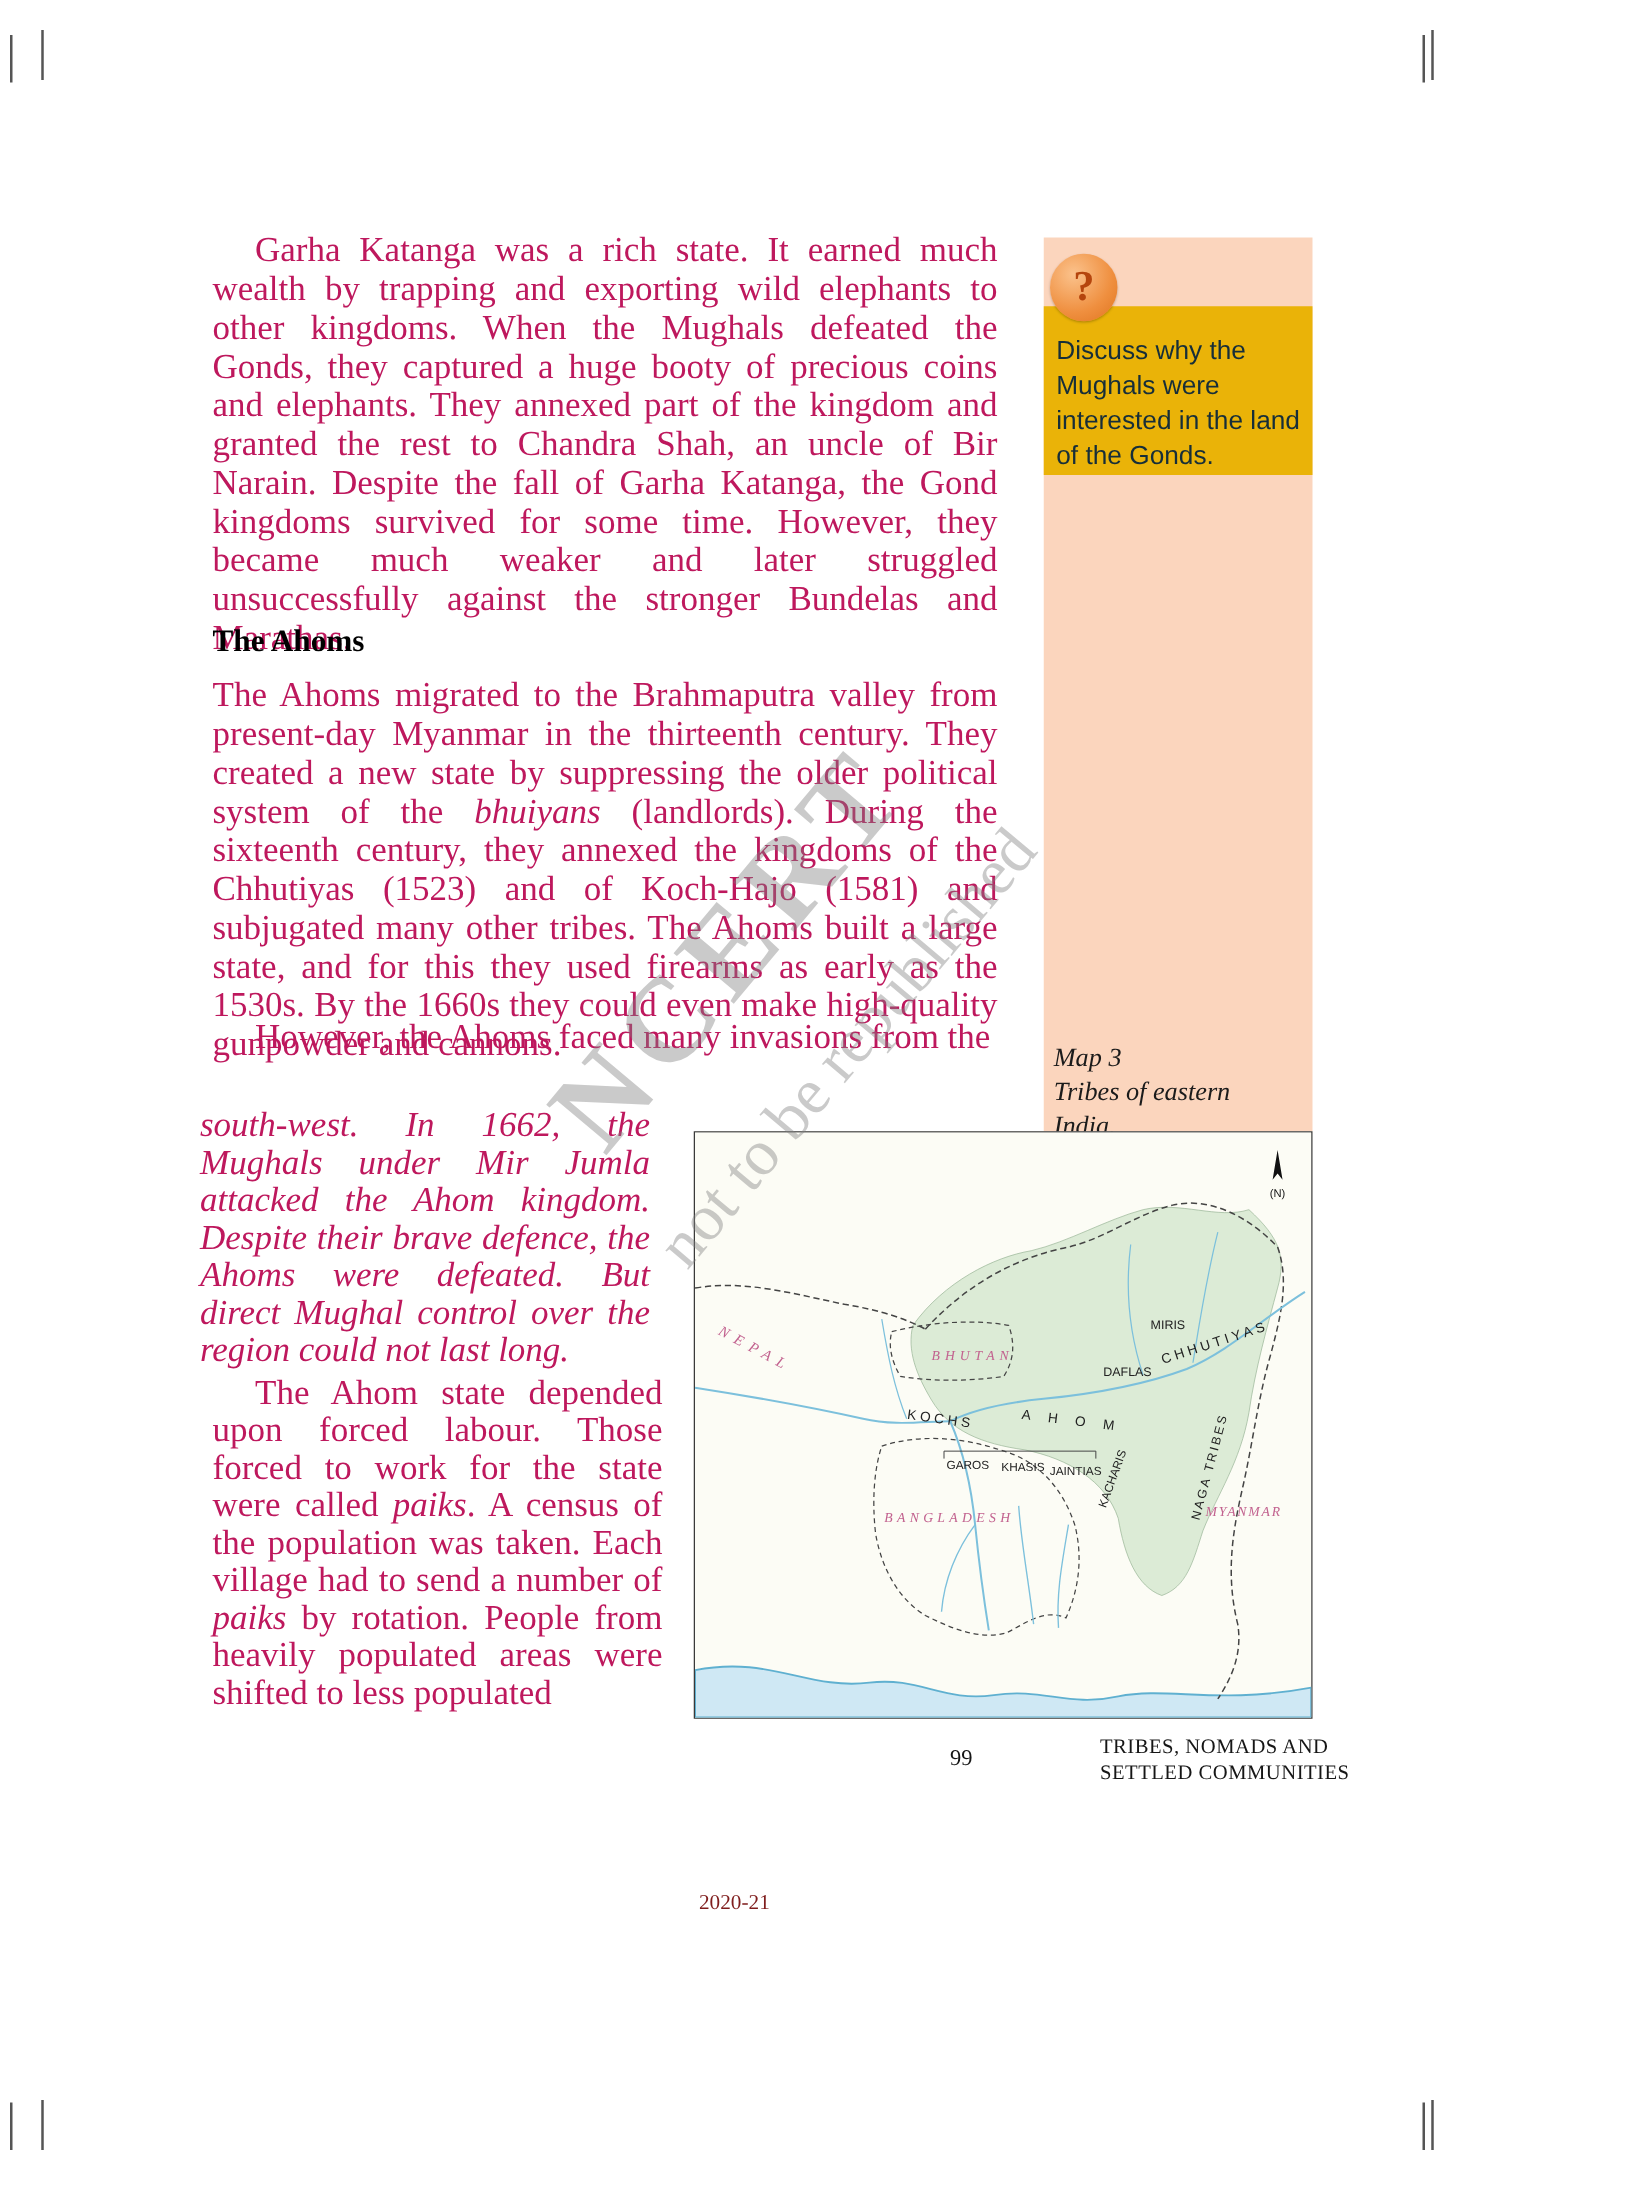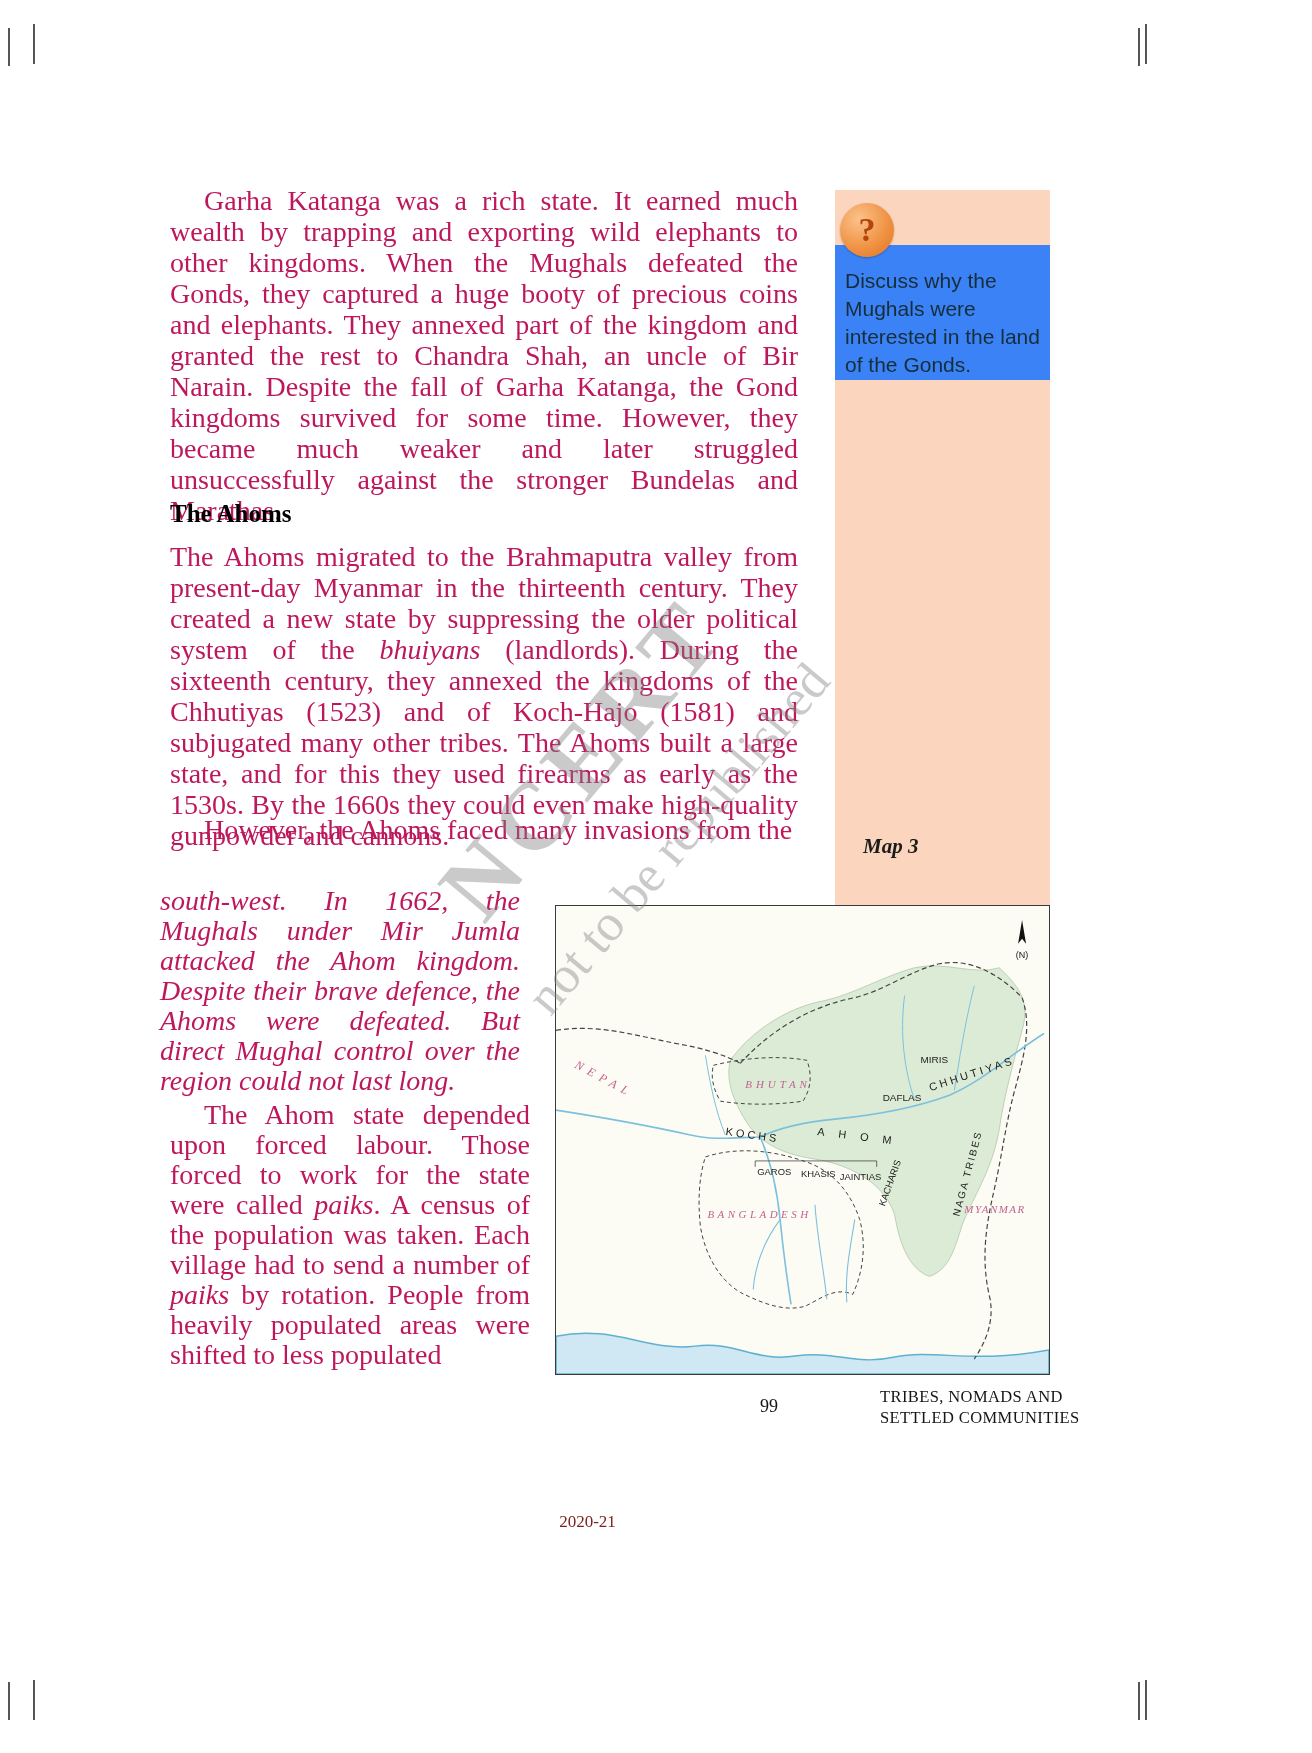--- a/index.html
+++ b/index.html
@@ -20,35 +20,35 @@
   }
   
   .crop{position:absolute;background:#555;}
   
   .peach{
     position:absolute;left:835px;top:190px;width:215px;height:715px;
     background:#fbd5bd;
   }
   .bluebox{
     position:absolute;left:835px;top:245px;width:215px;height:135px;
-    background:#3b82f6;box-sizing:border-box;padding:22px 10px 0 10px;
+    background:#eab308;box-sizing:border-box;padding:22px 10px 0 10px;
   }
   .question-text{
     font-family:"Liberation Sans","DejaVu Sans",sans-serif;
     font-size:21px;line-height:28px;color:#162e39;
   }
   .qcircle{
     position:absolute;left:840px;top:203px;width:54px;height:54px;border-radius:50%;
     background:radial-gradient(circle at 35% 30%, #fbc28c, #ef8f3f 60%, #e0741f);
     display:flex;align-items:center;justify-content:center;
     font-size:34px;font-weight:bold;color:#b5450d;
     box-shadow:0 1px 2px rgba(0,0,0,0.25);
   }
   .map-caption{position:absolute;left:843px;top:833px;width:185px;font-size:21px;line-height:27px;}
-  .map-caption .t{font-weight:bold;font-style:italic;margin-left:20px;}
+  .map-caption .t{font-weight:normal;font-style:italic;}
   .map-caption .s{font-style:italic;}
   
   .mapbox{
     position:absolute;left:555px;top:905px;width:495px;height:470px;
     border:1.5px solid #3a3a3a;background:#fcfcf5;box-sizing:border-box;
   }
   .mapbox svg{display:block;width:100%;height:100%;}
   .map-country{font-style:italic;fill:#c2628f;font-family:"Liberation Serif","DejaVu Serif",serif;}
   .map-tribe{fill:#222;font-family:"Liberation Sans","DejaVu Sans",sans-serif;}
   
@@ -99,20 +99,21 @@
 <div class="bluebox">
   <div class="question-text">Discuss why the Mughals were interested in the land of the Gonds.</div>
 </div>
 
 <div class="qcircle">
   <span>?</span>
 </div>
 
 <div class="map-caption">
   <div class="t">Map 3</div>
+  <div class="s">Tribes of eastern India.</div>
 </div>
 
 <div class="mapbox">
   <svg viewBox="0 0 495 470">
     <rect width="495" height="470" fill="#fcfcf5"></rect>
 
     <path d="M0,432 C60,420 90,448 140,442 C180,437 200,458 240,452 C280,446 300,462 340,453 C380,445 420,460 495,446 L495,470 L0,470 Z" fill="#cfe8f4" stroke="#5fb0d0" stroke-width="1.5"></path>
 
     <path d="M175,155 C200,120 240,100 270,95 C300,88 330,70 360,62 C390,55 420,70 445,62 C470,85 475,100 468,125 C460,155 450,190 445,225 C438,265 420,290 408,320 C400,345 395,365 375,372 C355,365 345,340 340,310 C330,280 300,262 265,255 C230,250 205,240 190,215 C178,195 170,175 175,155 Z" fill="#dcebd6" stroke="#9db89a" stroke-width="0.6"></path>
 

